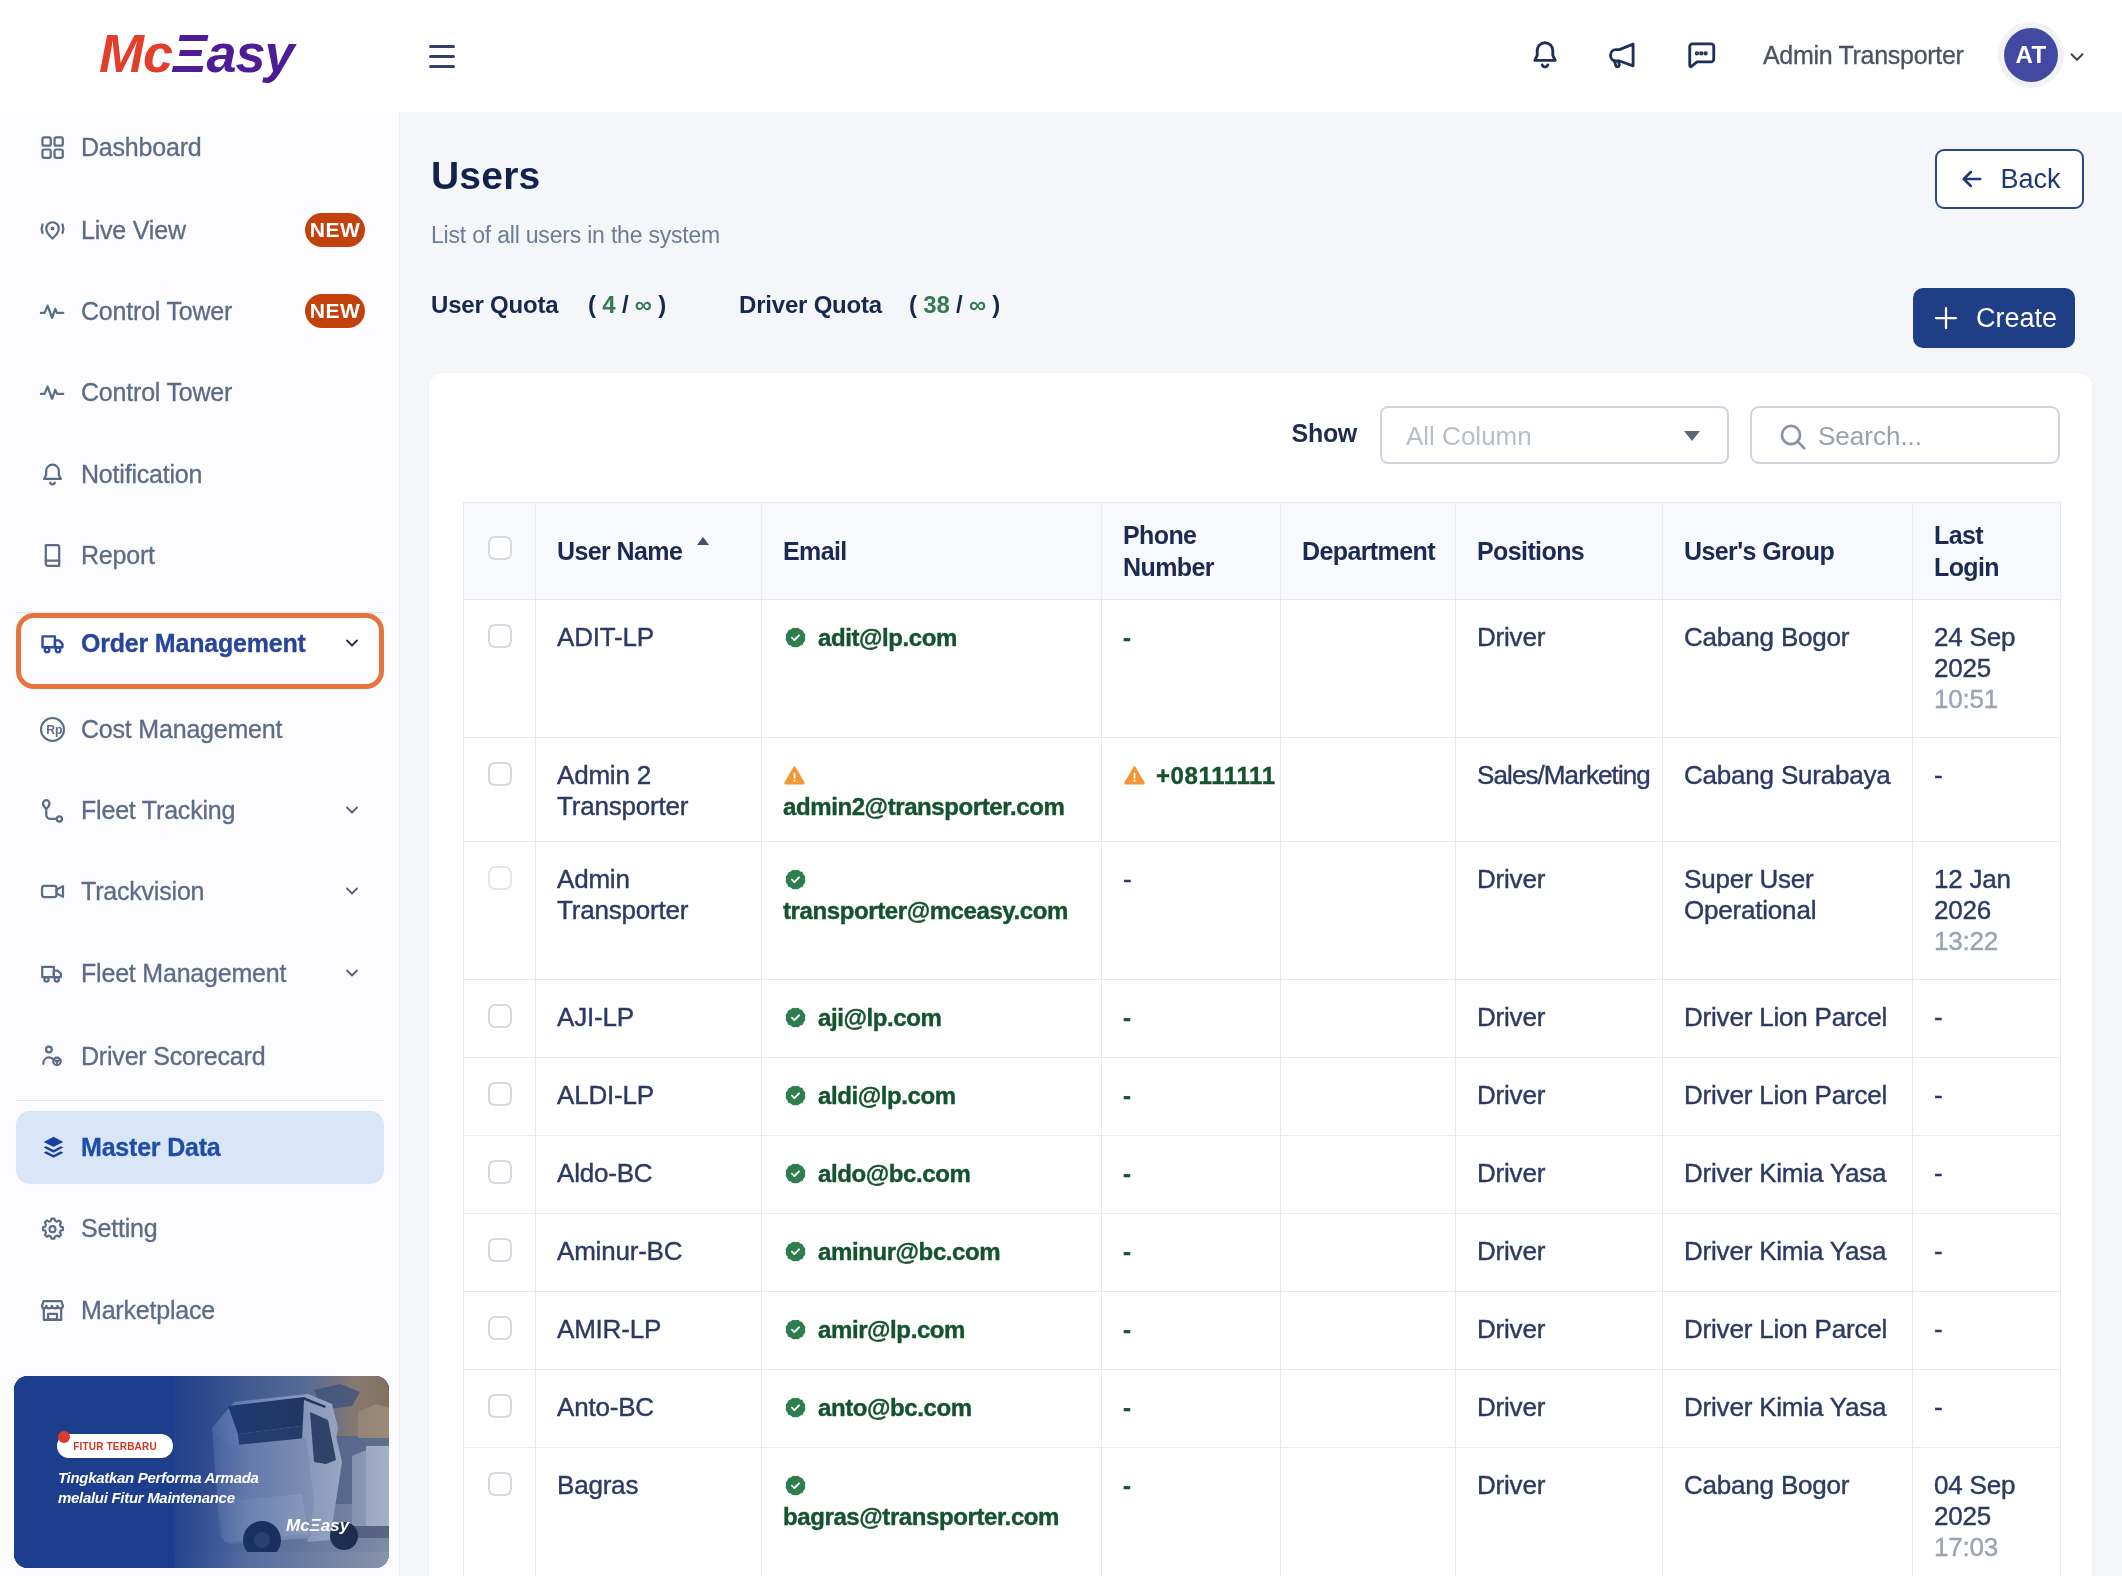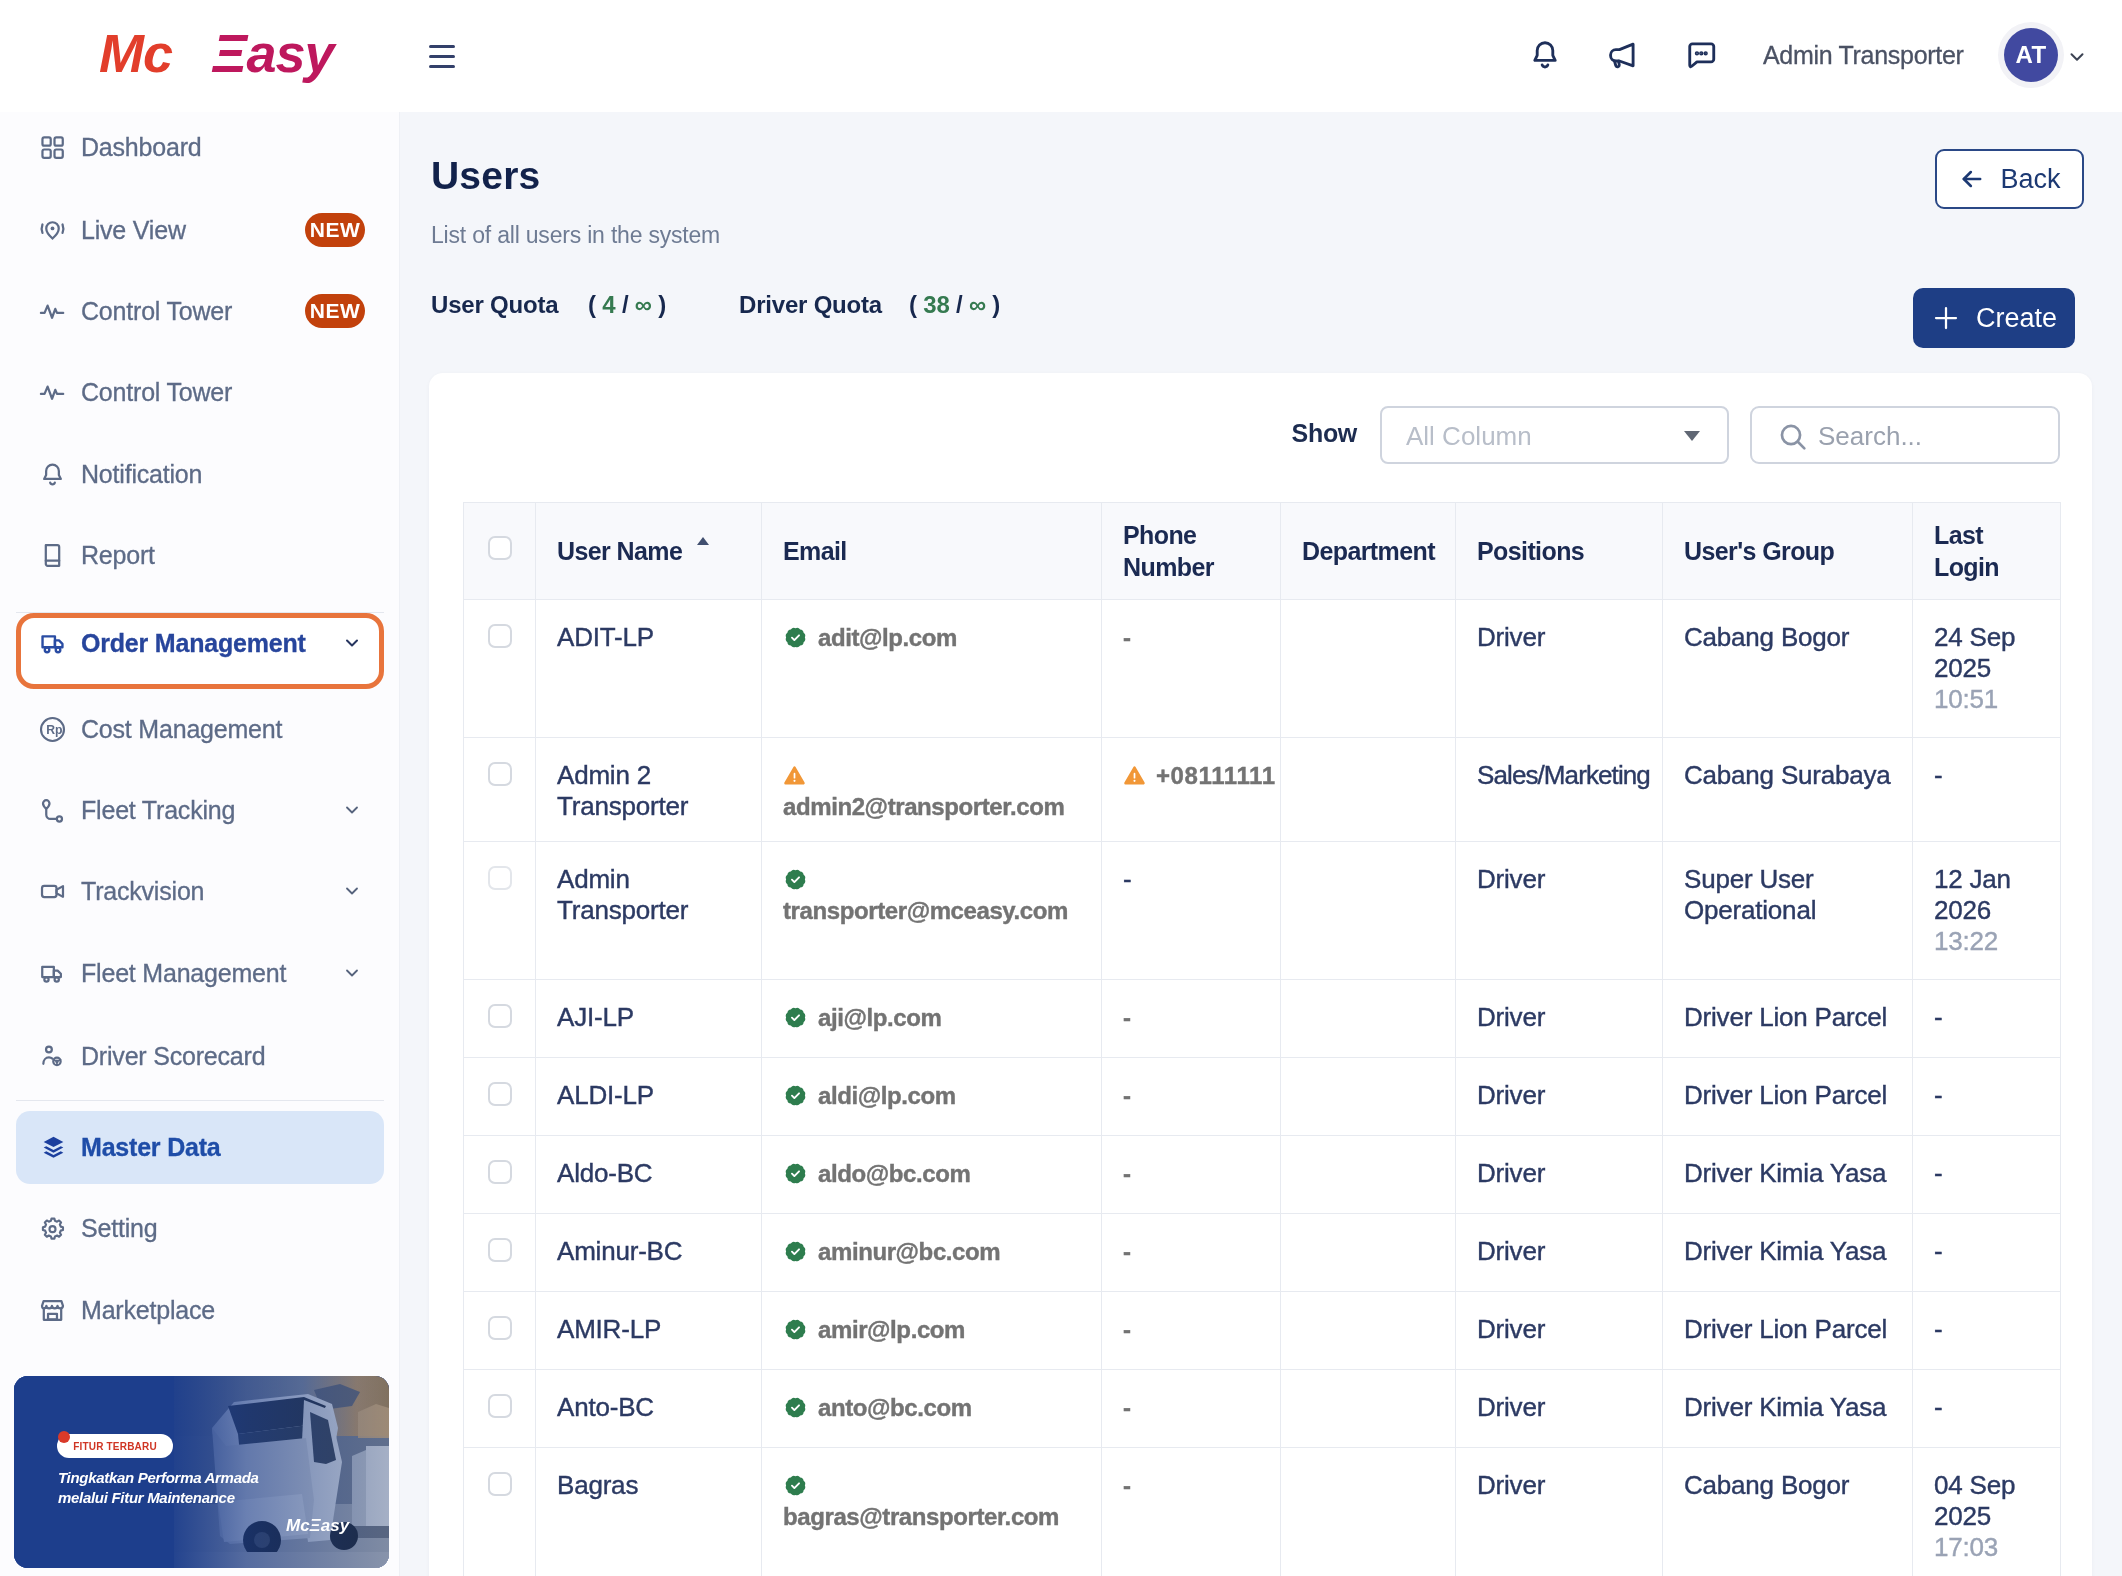--- a/index.html
+++ b/index.html
@@ -3,21 +3,21 @@
 <meta charset="utf-8">
 <style>
 *{margin:0;padding:0;box-sizing:border-box;}
 html,body{width:2122px;height:1576px;overflow:hidden;}
 body{font-family:"Liberation Sans",sans-serif;background:#fff;position:relative;}
 .abs{position:absolute;}
 
 #topbar{position:absolute;left:0;top:0;width:2122px;height:112px;background:#fff;z-index:5;}
 #logo{position:absolute;left:99px;top:22px;font-size:54px;font-weight:700;font-style:italic;letter-spacing:-1px;}
 #logo .mc{color:#e23e2b;}
-#logo .easy{color:#be185d;margin-left:40px;}
+#logo .easy{color:#4c1d95;}
 #burger{position:absolute;left:429px;top:45px;width:26px;}
 #burger div{height:3px;background:#33406a;border-radius:2px;margin-bottom:7px;}
 .topicon{position:absolute;top:37px;width:36px;height:36px;}
 #uname{position:absolute;left:1763px;top:41px;font-size:25px;color:#4b5264;font-weight:400;letter-spacing:-0.3px;-webkit-text-stroke:0.3px currentColor;}
 #avatar{position:absolute;left:1998px;top:22px;width:66px;height:66px;border-radius:50%;background:#f2f2f6;}
 #avatar .in{position:absolute;left:6px;top:6px;width:54px;height:54px;border-radius:50%;background:#4149a0;color:#fff;font-size:24px;font-weight:700;display:flex;align-items:center;justify-content:center;letter-spacing:0.5px;}
 
 #side{position:absolute;left:0;top:112px;width:400px;height:1464px;background:#fcfcfe;border-right:1px solid #eef0f5;z-index:4;}
 .sitem{position:absolute;left:0;width:400px;height:54px;display:flex;align-items:center;}
 .sitem .ic{position:absolute;left:38px;width:29px;height:29px;}
@@ -53,21 +53,21 @@
 #sb svg{position:absolute;left:24px;top:12px;}
 
 table{position:absolute;left:34px;top:129px;width:1597px;border-collapse:collapse;table-layout:fixed;}
 th,td{border:1px solid #e7eaf0;font-size:26px;color:#2c3a63;}
 th{background:#f8f9fc;height:97px;font-weight:700;color:#1b2a52;text-align:left;padding:0 21px;line-height:32px;font-size:25px;letter-spacing:-0.6px;}
 td{vertical-align:top;padding:22px 21px;line-height:31px;letter-spacing:-0.2px;white-space:nowrap;-webkit-text-stroke:0.4px currentColor;}
 td.cb,th.cb{padding:0;text-align:center;}
 tr.r2 td{padding-bottom:19px;}
 .ckb{display:inline-block;width:24px;height:24px;border:2px solid #d5d9e0;border-radius:7px;background:#fff;}
 td.cb .ckb{margin-top:24px;}
-.em{color:#737373;font-weight:700;font-size:24px;letter-spacing:-0.4px;}
+.em{color:#14532d;font-weight:700;font-size:24px;letter-spacing:-0.4px;}
 .gray{color:#9aa3b5;}
 .vseal{vertical-align:-4px;margin-right:10px;}
 .warn{vertical-align:-3px;margin-right:10px;}
 .sortt{display:inline-block;margin-left:14px;vertical-align:14px;}
 </style>
 </head>
 <body>
 
 <div id="topbar">
   <div id="logo"><span class="mc">Mc</span><span class="easy">Ξasy</span></div>

